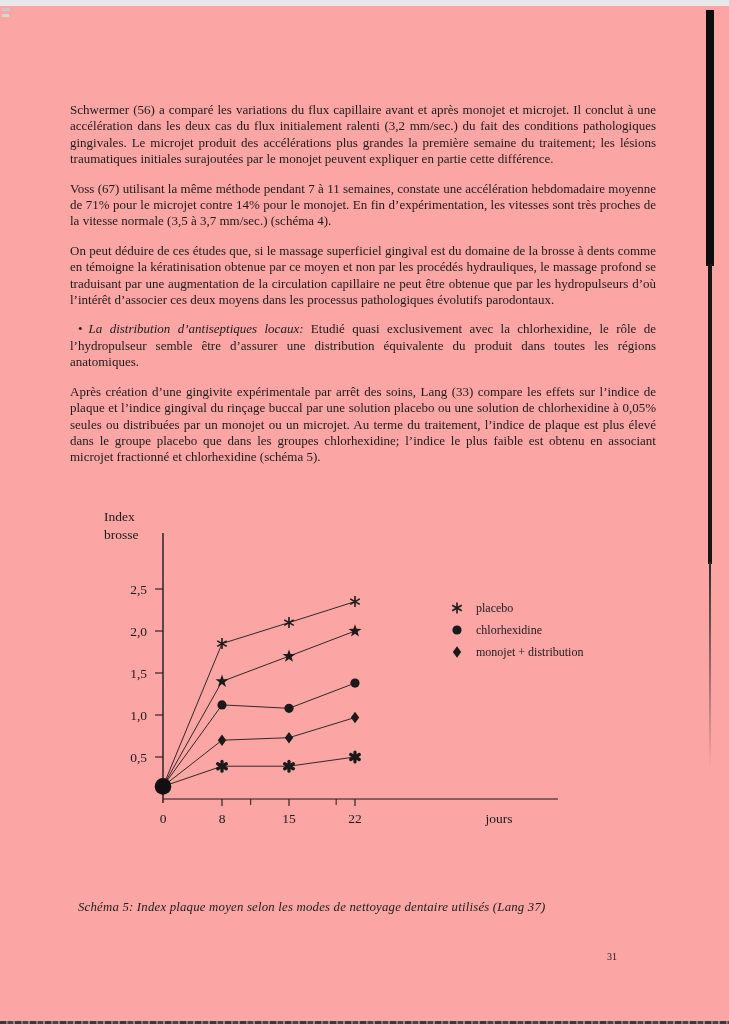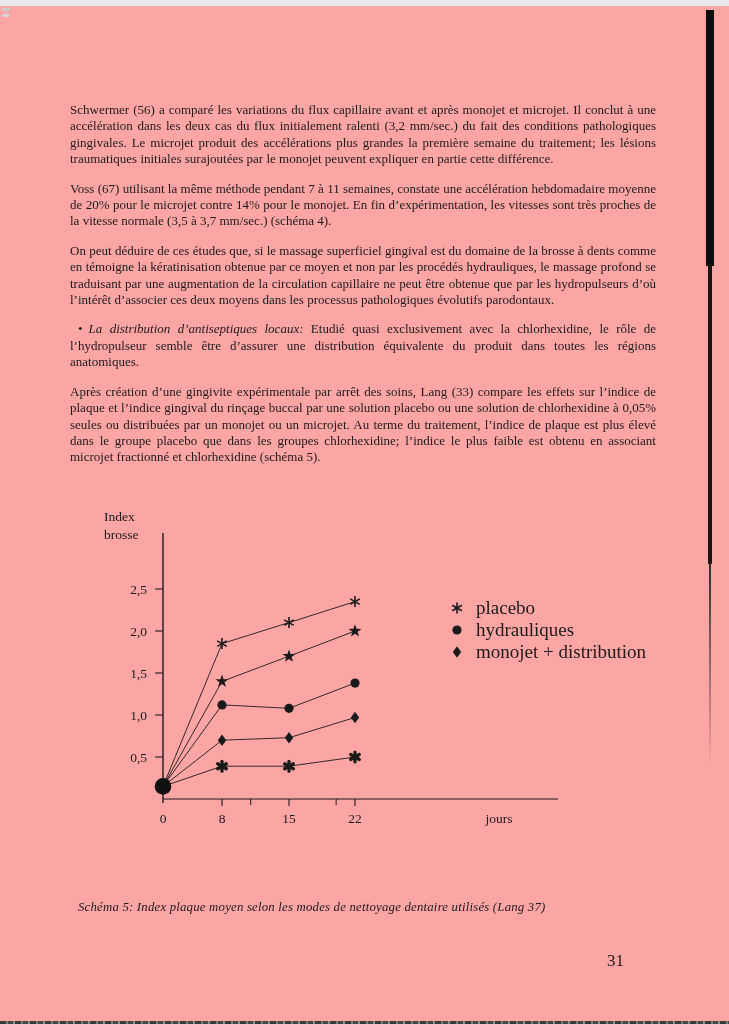--- a/index.html
+++ b/index.html
@@ -23,27 +23,27 @@
     position:absolute;left:104px;top:502px;width:62px;
     font-size:13.5px;line-height:18px;
   }
   #chart{position:absolute;left:0;top:498px;}
   #chart text{font-family:"Liberation Serif","DejaVu Serif",serif;}
   .legend{
     position:absolute;left:447px;top:592px;
     display:flex;flex-direction:column;gap:2px;
   }
   .legend-row{display:flex;align-items:center;gap:9px;height:20px;}
-  .legend-label{font-size:19px;white-space:nowrap;}
+  .legend-label{font-size:12px;white-space:nowrap;}
   
   .caption{
     position:absolute;left:78px;top:894px;width:560px;
     font-size:12.8px;font-style:italic;letter-spacing:.2px;
   }
-  .page-number{position:absolute;left:607px;top:945px;font-size:17px;}
+  .page-number{position:absolute;left:607px;top:945px;font-size:10px;}
   
   .artifact{position:absolute;}
   .speck1{left:2px;top:2px;width:8px;height:3px;background:#c9c9c9;}
   .speck2{left:2px;top:8px;width:7px;height:3px;background:#d6d6d6;}
   .bar-right-1{left:706px;top:4px;width:8px;height:256px;background:#0d0d0d;}
   .bar-right-2{left:708px;top:258px;width:4px;height:300px;background:#161616;}
   .bar-right-3{left:709px;top:556px;width:2px;height:206px;
     background:linear-gradient(#2a2a2a,rgba(100,100,100,0));}
   .bar-bottom{left:0;top:1015px;width:729px;height:4px;
     background:repeating-linear-gradient(90deg,#3a3a3a 0 6px,#7a7a7a 6px 8px,#474747 8px 13px,#8e8e8e 13px 15px);}
@@ -51,21 +51,21 @@
 </head>
 <body>
 
 <div class="page">
 
   <div class="artifact speck1"></div>
   <div class="artifact speck2"></div>
 
   <div class="body-text">
     <p>Schwermer (56) a comparé les variations du flux capillaire avant et après monojet et microjet. Il conclut à une accélération dans les deux cas du flux initialement ralenti (3,2 mm/sec.) du fait des conditions pathologiques gingivales. Le microjet produit des accélérations plus grandes la première semaine du traitement; les lésions traumatiques initiales surajoutées par le monojet peuvent expliquer en partie cette différence.</p>
-    <p>Voss (67) utilisant la même méthode pendant 7 à 11 semaines, constate une accélération hebdomadaire moyenne de 20% pour le microjet contre 14% pour le monojet. En fin d’expérimentation, les vitesses sont très proches de la vitesse normale (3,5 à 3,7 mm/sec.) (schéma 4).</p>
+    <p>Voss (67) utilisant la même méthode pendant 7 à 11 semaines, constate une accélération hebdomadaire moyenne de 71% pour le microjet contre 14% pour le monojet. En fin d’expérimentation, les vitesses sont très proches de la vitesse normale (3,5 à 3,7 mm/sec.) (schéma 4).</p>
     <p>On peut déduire de ces études que, si le massage superficiel gingival est du domaine de la brosse à dents comme en témoigne la kératinisation obtenue par ce moyen et non par les procédés hydrauliques, le massage profond se traduisant par une augmentation de la circulation capillaire ne peut être obtenue que par les hydropulseurs d’où l’intérêt d’associer ces deux moyens dans les processus pathologiques évolutifs parodontaux.</p>
     <p class="bullet"><span class="bullet-marker">•</span><span class="italic">La distribution d’antiseptiques locaux:</span><span> Etudié quasi exclusivement avec la chlorhexidine, le rôle de l’hydropulseur semble être d’assurer une distribution équivalente du produit dans toutes les régions anatomiques.</span></p>
     <p>Après création d’une gingivite expérimentale par arrêt des soins, Lang (33) compare les effets sur l’indice de plaque et l’indice gingival du rinçage buccal par une solution placebo ou une solution de chlorhexidine à 0,05% seules ou distribuées par un monojet ou un microjet. Au terme du traitement, l’indice de plaque est plus élevé dans le groupe placebo que dans les groupes chlorhexidine; l’indice le plus faible est obtenu en associant microjet fractionné et chlorhexidine (schéma 5).</p>
   </div>
 
   <div class="ylabel">Index brosse</div>
 
   <svg id="chart" width="729" height="340">
       <g>
         <line x1="163" y1="29" x2="163" y2="299" stroke="#1a1a1a" stroke-width="1.4"></line>
@@ -150,21 +150,21 @@
           </g>
         </svg>
         <span class="legend-label">placebo</span>
       </div>
       <div class="legend-row">
         <svg width="20" height="20">
           <g>
             <circle cx="10" cy="10" r="4.6" fill="#1a1a1a"></circle>
           </g>
         </svg>
-        <span class="legend-label">hydrauliques</span>
+        <span class="legend-label">chlorhexidine</span>
       </div>
       <div class="legend-row">
         <svg width="20" height="20">
           <g>
             <path d="M10,4.2L14.2,10L10,15.8L5.8,10Z" fill="#1a1a1a"></path>
           </g>
         </svg>
         <span class="legend-label">monojet + distribution</span>
       </div>
     </div>

